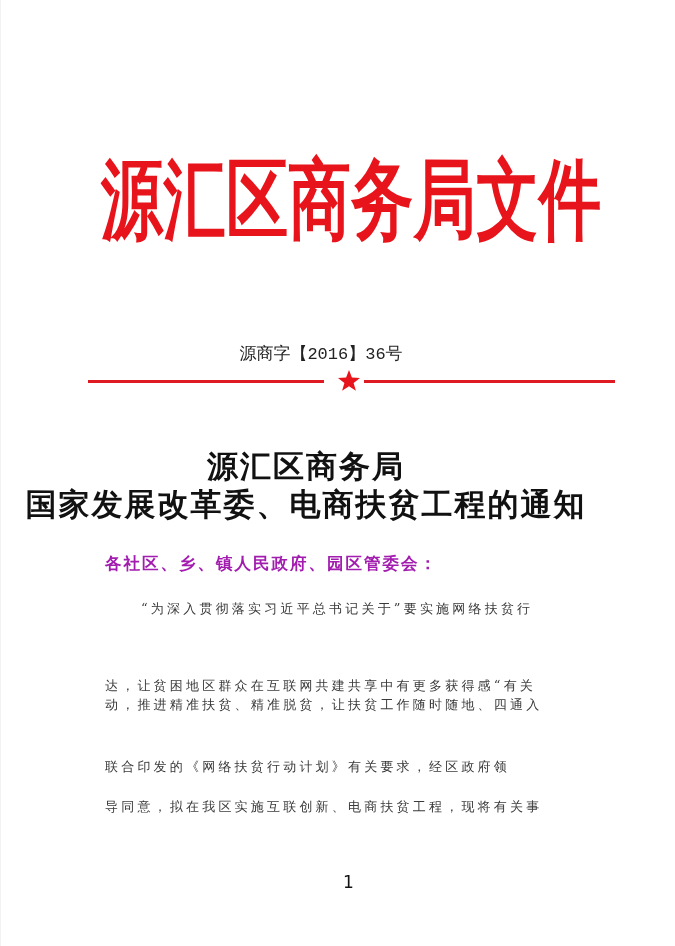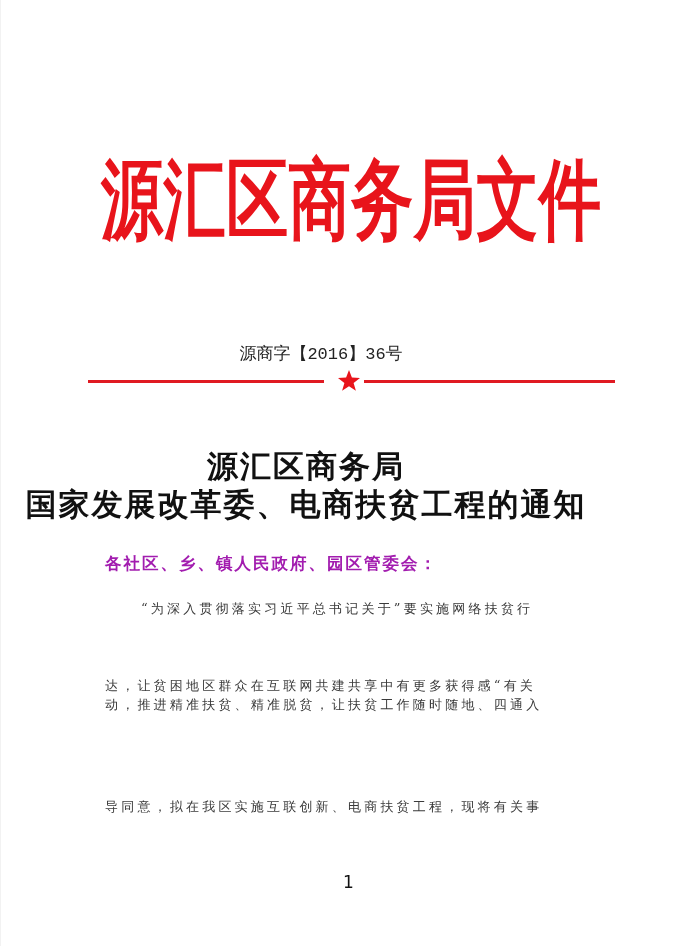--- a/index.html
+++ b/index.html
@@ -142,17 +142,18 @@
   <div class="rule right"></div>
 
   <div class="title l1">源汇区商务局</div>
   <div class="title l2">国家发展改革委、电商扶贫工程的通知</div>
 
   <div class="salutation">各社区、乡、镇人民政府、园区管委会：</div>
 
   <div class="body-line indent" style="top:600px;">“为深入贯彻落实习近平总书记关于”要实施网络扶贫行</div>
   <div class="body-line" style="top:668px;margin-top:28px;">动，推进精准扶贫、精准脱贫，让扶贫工作随时随地、四通入</div>
   <div class="body-line" style="top:677px;">达，让贫困地区群众在互联网共建共享中有更多获得感“有关</div>
+  <div class="body-line" style="top:758px;">联合印发的《网络扶贫行动计划》有关要求，经区政府领</div>
   <div class="body-line" style="top:798px;">导同意，拟在我区实施互联创新、电商扶贫工程，现将有关事</div>
 
   <div class="pagenum">1</div>
 
 </div>
 
 </body></html>

